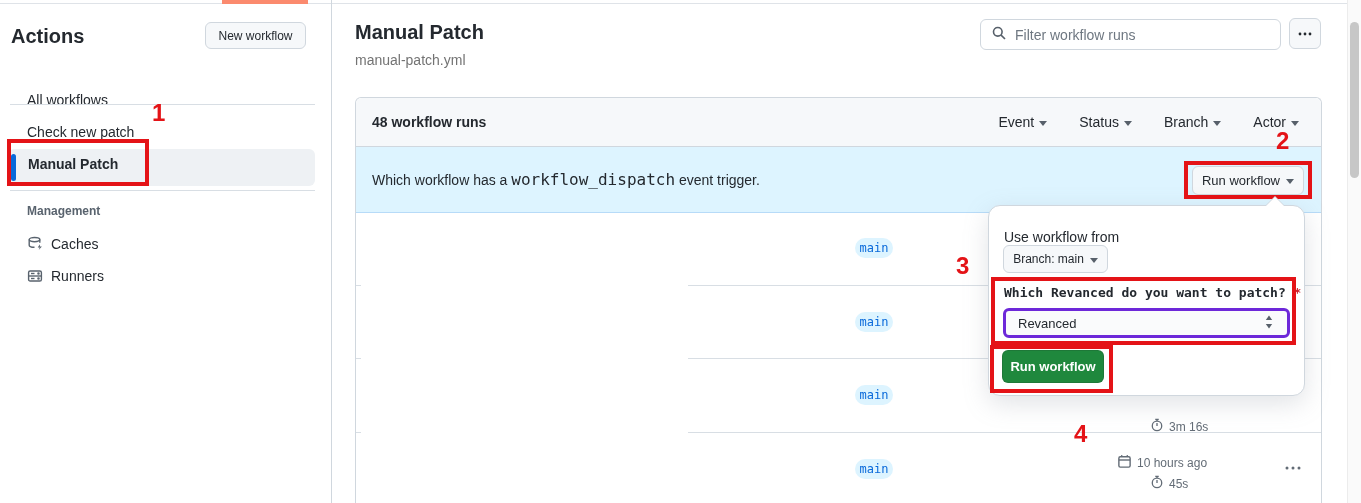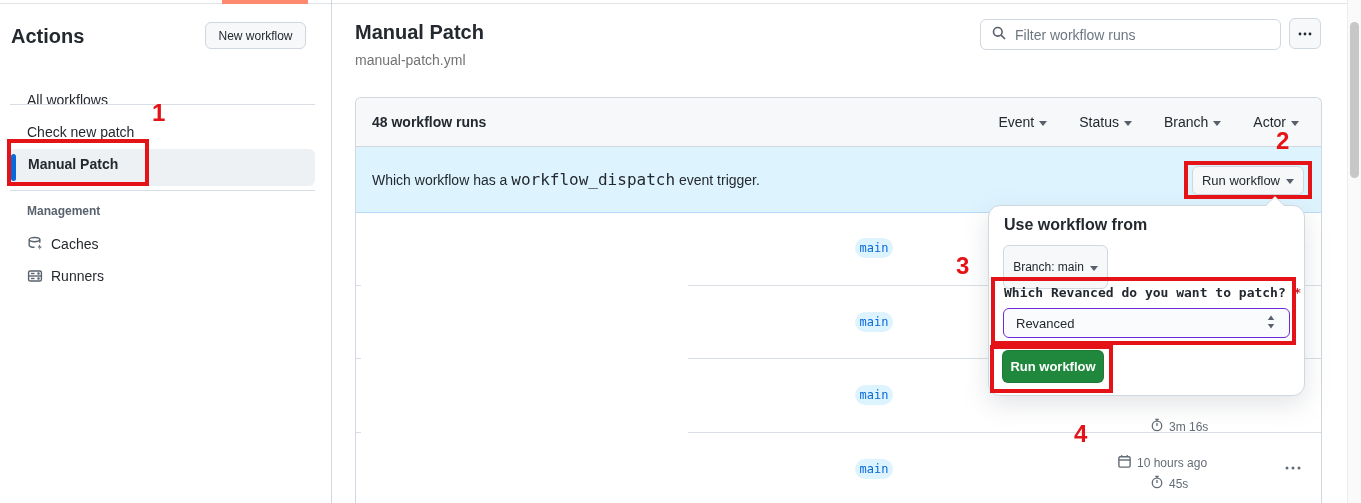--- a/index.html
+++ b/index.html
@@ -67,26 +67,26 @@
     border-radius:10px; font-size:12px; display:flex; align-items:center; justify-content:center;
     font-family:"DejaVu Sans Mono", monospace; cursor:pointer; }
   .meta { display:flex; align-items:center; gap:5px; font-size:12px; color:#636c76; }
 
   
   #dispatch-panel { left:988px; top:205px; width:317px; height:191px; background:#fff;
     border:1px solid #d0d7de; border-radius:12px; box-shadow:0 8px 24px rgba(140,149,159,0.25); z-index:5; }
   #panel-caret { left:1266px; top:197px; width:0; height:0; z-index:7;
     border-left:9px solid transparent; border-right:9px solid transparent; border-bottom:9px solid #fff;
     filter:drop-shadow(0 -1px 0 #d0d7de); }
-  #use-workflow-label { left:1004px; top:216px; font-size:16px; font-weight:700; z-index:6; }
-  #branch-select { left:1003px; top:245px; width:105px; height:44px; font-size:12px; z-index:6; }
+  #use-workflow-label { left:1004px; top:229px; font-size:14px; font-weight:400; z-index:6; }
+  #branch-select { left:1003px; top:245px; width:105px; height:28px; font-size:12px; z-index:6; }
   #input-label { left:1004px; top:285px; font-size:13px; font-weight:700; z-index:7; }
   #input-label .req { color:#cf222e; }
   #revanced-select { left:1003px; top:308px; width:287px; height:30px; background:#fafbfc;
-    border:1px solid #6d28d9; border-radius:6px; display:flex; align-items:center;
+    border:3px solid #6d28d9; border-radius:6px; display:flex; align-items:center;
     font-size:13px; padding:0 12px; z-index:7; cursor:pointer; }
   #revanced-select .unfold { margin-left:auto; }
   #green-run-btn { left:1002px; top:350px; width:102px; height:33px; background:#1f883d;
     color:#fff; font-size:13px; font-weight:600; border:1px solid rgba(27,31,36,0.15);
     border-radius:6px; display:flex; align-items:center; justify-content:center; z-index:7; cursor:pointer; }
 
   
   .red-box { border:4px solid #e41317; z-index:8; pointer-events:none; }
   #red-box-1 { left:7px; top:139px; width:142px; height:47px; }
   #red-box-2 { left:1184px; top:161px; width:128px; height:38px; z-index:6; }

